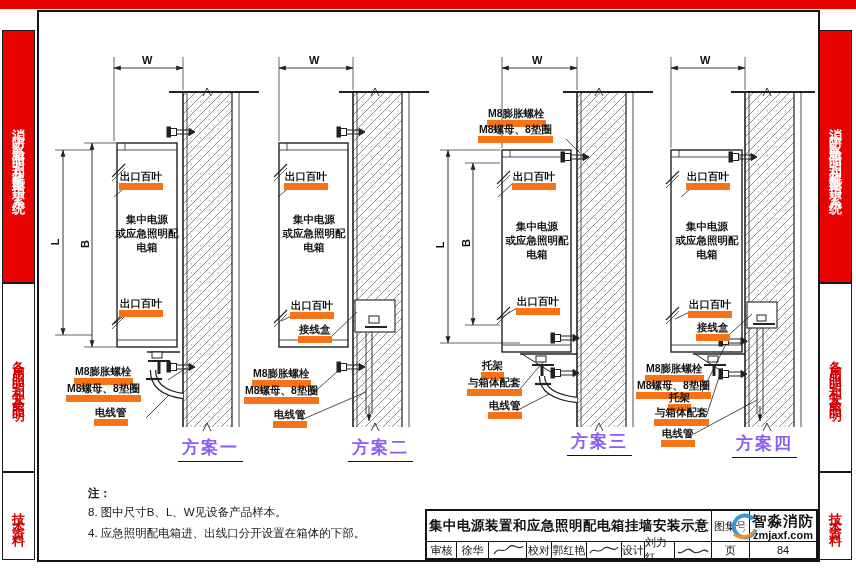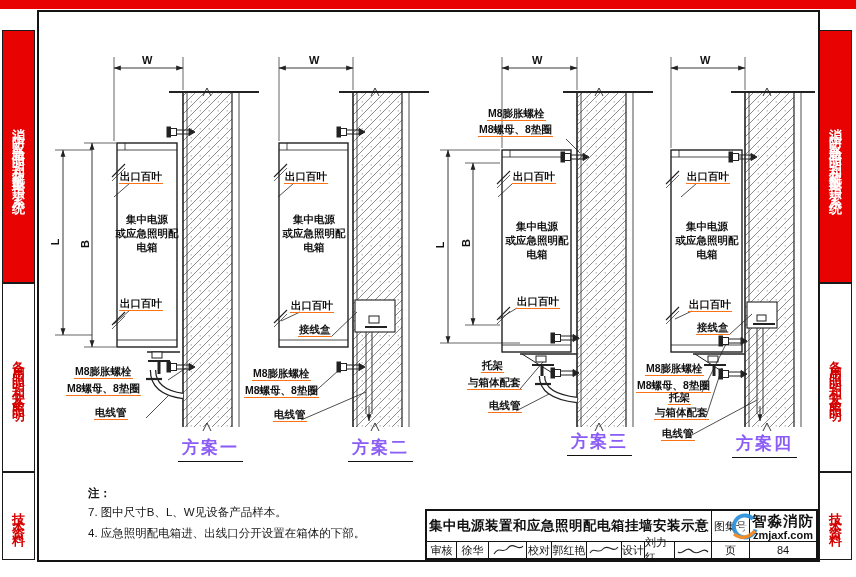--- a/index.html
+++ b/index.html
@@ -14,21 +14,21 @@
   .frame{left:37px;top:10px;width:779px;height:548px;border:2px solid #141414;background:#fff;}
   
   .sidecell{width:33px;display:flex;align-items:center;justify-content:center;
     border:1px solid #1a1a1a;box-sizing:border-box;
     writing-mode:vertical-rl;text-orientation:upright;
     font-weight:700;font-size:13px;letter-spacing:6px;line-height:1;}
   .side-red{background:#e90202;color:#ffffff;}
   .side-white{background:#ffffff;color:#d40000;}
   
   .dlabel{font-size:10.5px;font-weight:600;color:#111;line-height:1.15;
-    border-bottom:1px solid #f97316;padding:0 1px 1px 1px;white-space:nowrap;}
+    border-bottom:7px solid #f97316;padding:0 1px 1px 1px;white-space:nowrap;}
   .boxlabel{font-size:10.5px;font-weight:600;color:#111;text-align:center;
     line-height:1.35;white-space:pre-line;}
   .dim{font-size:11px;font-weight:600;color:#111;}
   .vdim{transform:rotate(-90deg);transform-origin:center;}
   .cap{font-size:17px;font-weight:700;letter-spacing:2px;color:#8b5cf6;
     border-bottom:1.6px solid #111;padding:0 4px 2px 4px;white-space:nowrap;}
   
   .note{font-size:11.5px;color:#151515;white-space:nowrap;}
   
   .tb{left:425px;top:509px;width:393px;height:51px;border:2px solid #141414;box-sizing:border-box;background:#fff;}
@@ -279,21 +279,21 @@
 <div class="abs dlabel" style="left:688px;top:298px;">出口百叶</div>
 <div class="abs dlabel" style="left:696px;top:321px;">接线盒</div>
 <div class="abs dlabel" style="left:645px;top:362px;">M8膨胀螺栓</div>
 <div class="abs dlabel" style="left:636px;top:379px;">M8螺母、8垫圈</div>
 <div class="abs dlabel" style="left:668px;top:391px;">托架</div>
 <div class="abs dlabel" style="left:654px;top:406px;">与箱体配套</div>
 <div class="abs dlabel" style="left:661px;top:427px;">电线管</div>
 <div class="abs cap" style="left:732px;top:432px;">方案四</div>
 
 <div class="abs note" style="left:88px;top:486px;font-weight:600;">注：</div>
-<div class="abs note" style="left:88px;top:505px;">7. 图中尺寸B、L、W见设备产品样本。</div>
+<div class="abs note" style="left:88px;top:505px;">8. 图中尺寸B、L、W见设备产品样本。</div>
 <div class="abs note" style="left:88px;top:526px;">4. 应急照明配电箱进、出线口分开设置在箱体的下部。</div>
 
 <div class="abs tb">
   <div class="tbcell tbr tbb tbtitle" style="left:0;top:0;width:285px;height:31px;">集中电源装置和应急照明配电箱挂墙安装示意</div>
   <div class="tbcell tbr tbb" style="left:285px;top:0;width:38px;height:31px;">图集号</div>
   <div class="tbcell tbb" style="left:323px;top:0;width:66px;height:31px;flex-direction:column;">
     <span class="brandname">智淼消防</span>
     <span class="brandsite">zmjaxf.com</span>
   </div>
   <div class="tbcell tbr" style="left:0;top:31px;width:30px;height:16px;">审核</div>

